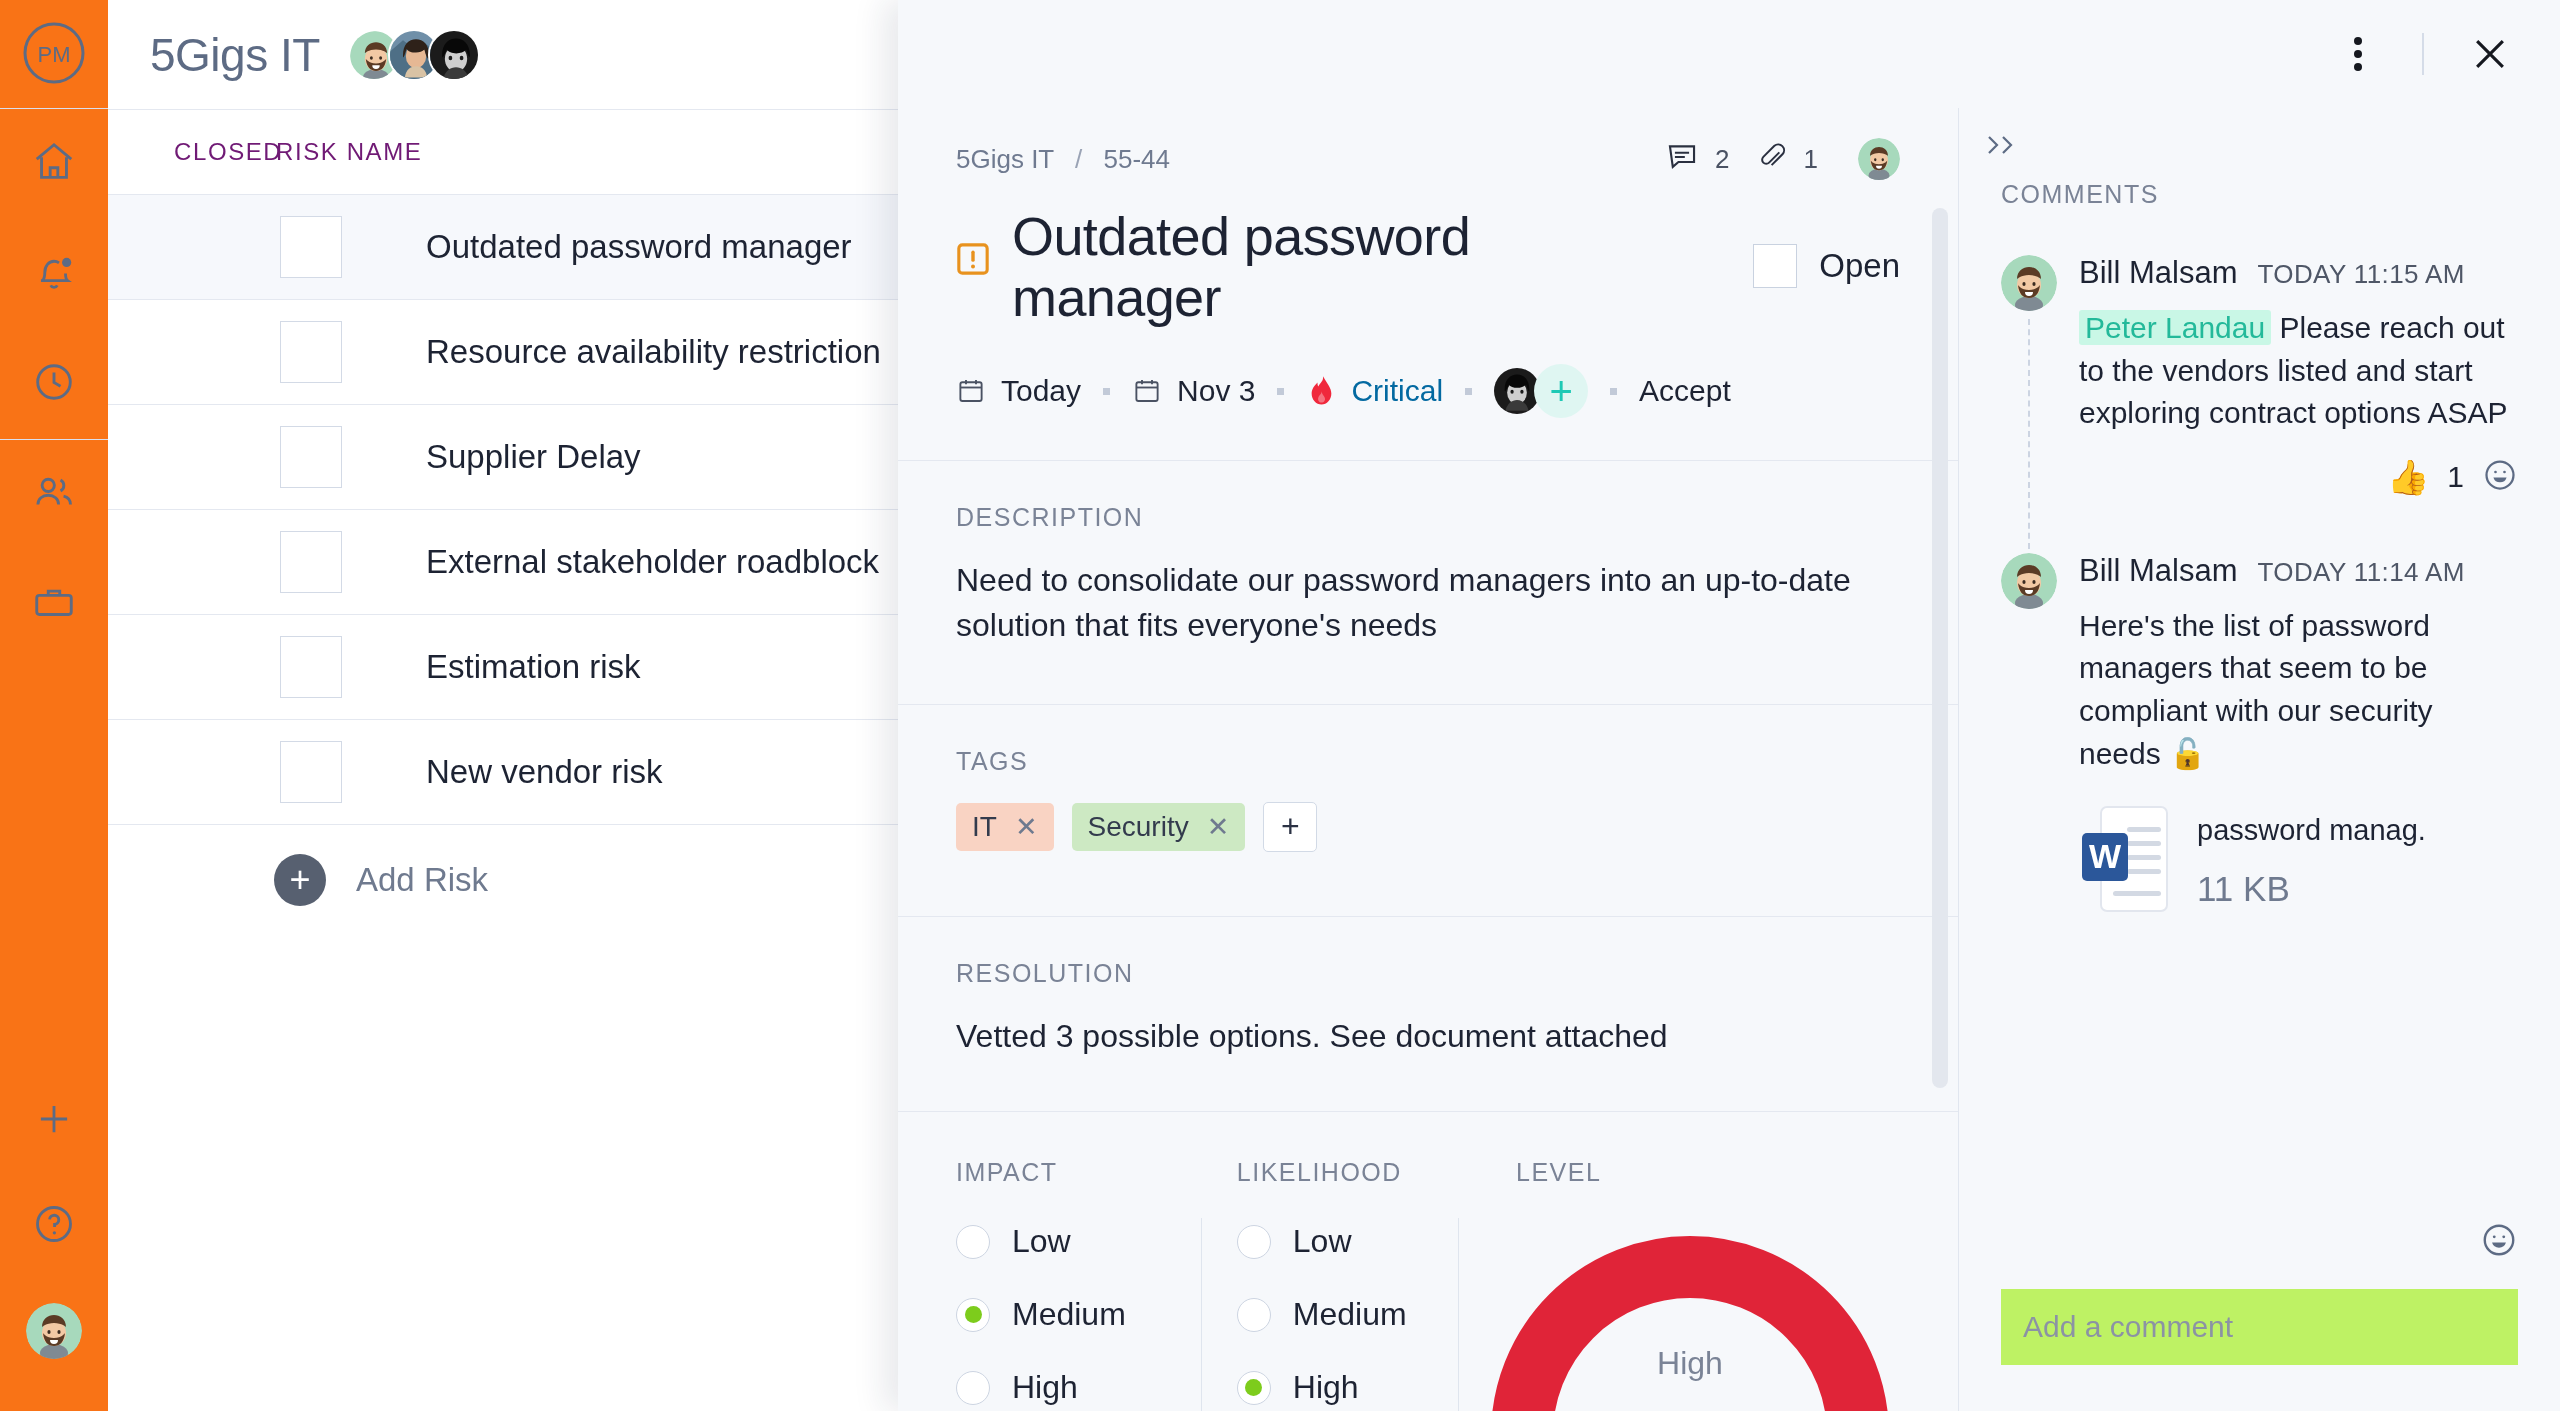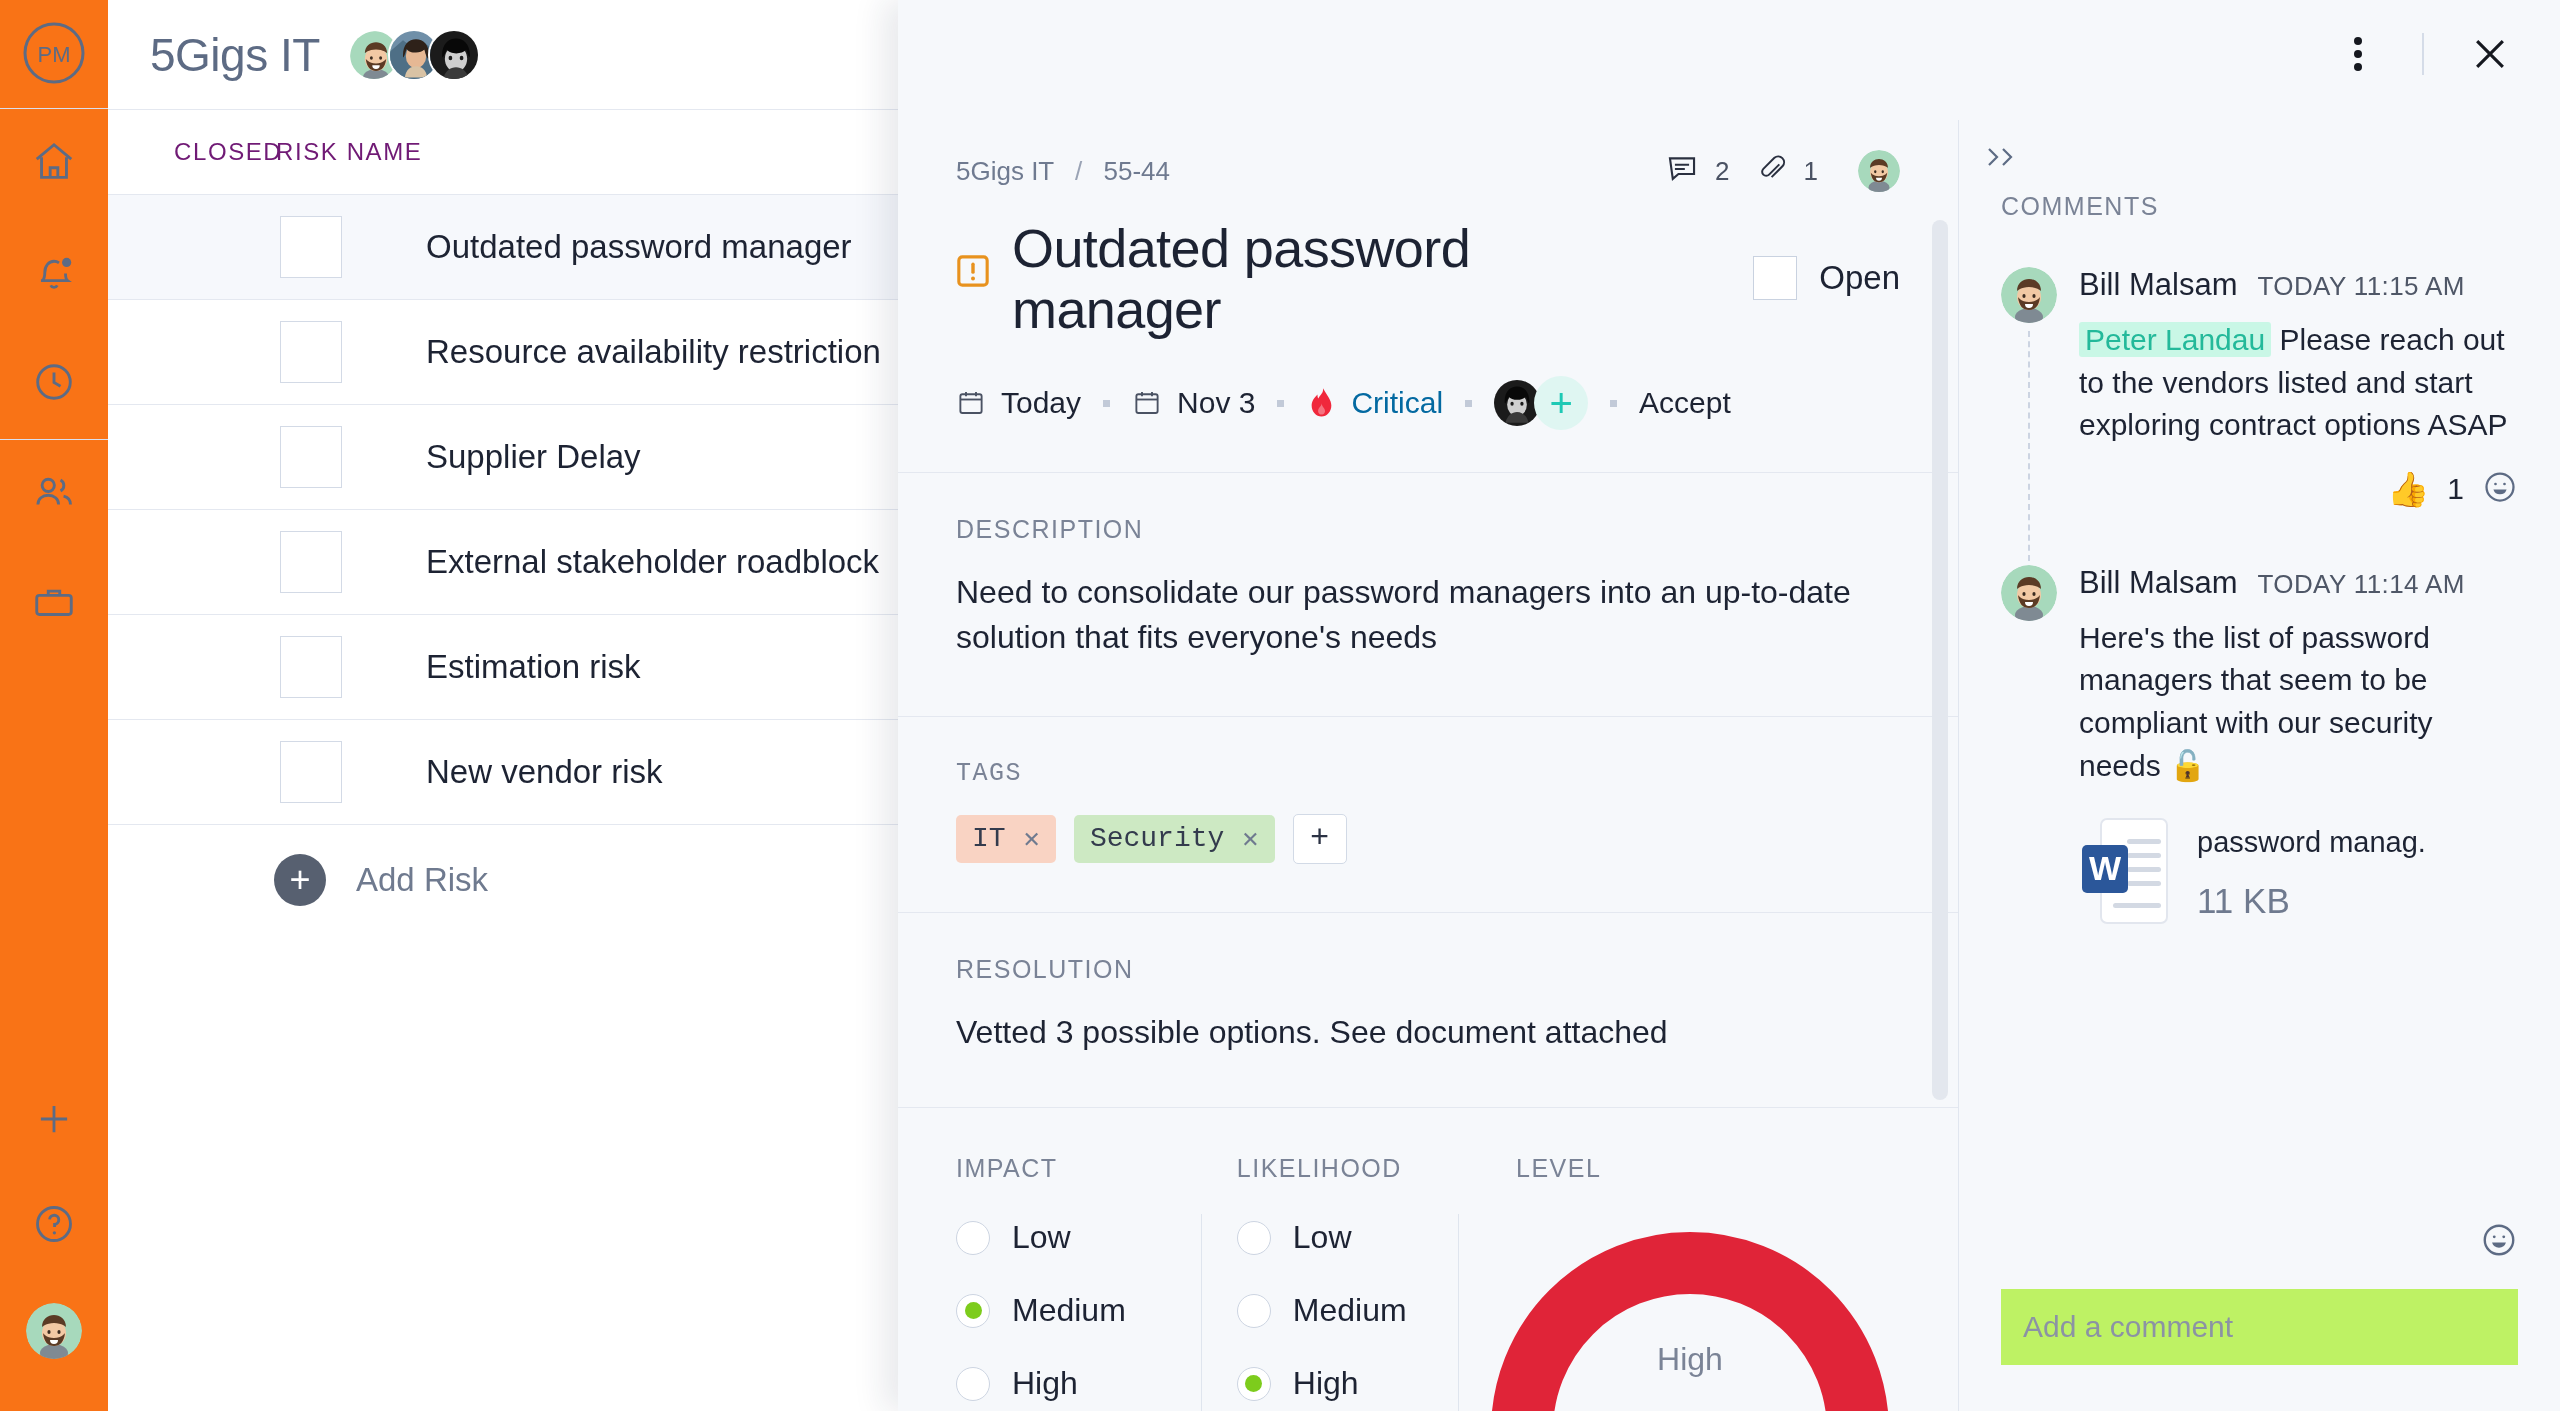--- a/index.html
+++ b/index.html
@@ -88,21 +88,21 @@
     position: absolute; right: 0; top: 110px; width: 120px; bottom: 0;
     background: linear-gradient(to right, rgba(255,255,255,0), rgba(255,255,255,1));
     pointer-events: none;
   }
 
   
   #modal {
     position: absolute; left: 898px; top: 0; width: 1662px; height: 1411px;
     background: #f6f8fb;
     box-shadow: -14px 0 30px rgba(30,40,70,.10);
-    display: flex; flex-direction: column; gap: 12px;
+    display: flex; flex-direction: column;
   }
   #modal-topbar {
     height: 108px; flex: none; display: flex; align-items: center;
     justify-content: flex-end; padding-right: 38px; gap: 0;
   }
   #modal-topbar .kebab { padding: 0 24px; cursor: pointer; display:flex; align-items:center;}
   #modal-topbar .vdiv { width: 2px; height: 42px; background: #d5dce8; margin: 0 34px; }
   #modal-topbar .closebtn { padding: 0 10px; cursor: pointer; display:flex; align-items:center;}
 
   #modal-body { flex: 1; display: flex; min-height: 0; }
@@ -147,21 +147,21 @@
   #meta-row .addbtn {
     width: 54px; height: 54px; border-radius: 50%; background: #dff6f2;
     display: flex; align-items: center; justify-content: center;
     color: #1ec9b5; font-size: 40px; font-weight: 300; line-height: 1; margin-left: -6px; cursor: pointer;
   }
 
   .sec-label { font-size: 25px; letter-spacing: 1.5px; color: #7a8396; }
   .sec-text  { font-size: 32px; line-height: 1.42; color: #1d2333; margin-top: 26px; max-width: 1000px; }
 
   #sec-desc { padding-top: 42px; padding-bottom: 55px; }
-  #sec-tags { padding-top: 42px; padding-bottom: 48px; font-family: Liberation Mono, monospace; }
+  #sec-tags { padding-top: 42px; padding-bottom: 64px; }
   #tags-row { display: flex; align-items: center; margin-top: 26px; gap: 18px; }
   .tag {
     display: flex; align-items: center; height: 48px; padding: 0 16px;
     border-radius: 5px; font-size: 28px; color: #333b4d; cursor: pointer;
   }
   .tag .x { margin-left: 18px; color: #6f7a8f; font-size: 27px; }
   .tag-add {
     width: 54px; height: 50px; border: 1px solid #d2dae6; border-radius: 5px;
     background: #fff; display: flex; align-items: center; justify-content: center;
     color: #2b3244; font-size: 32px; font-weight: 300; cursor: pointer;

